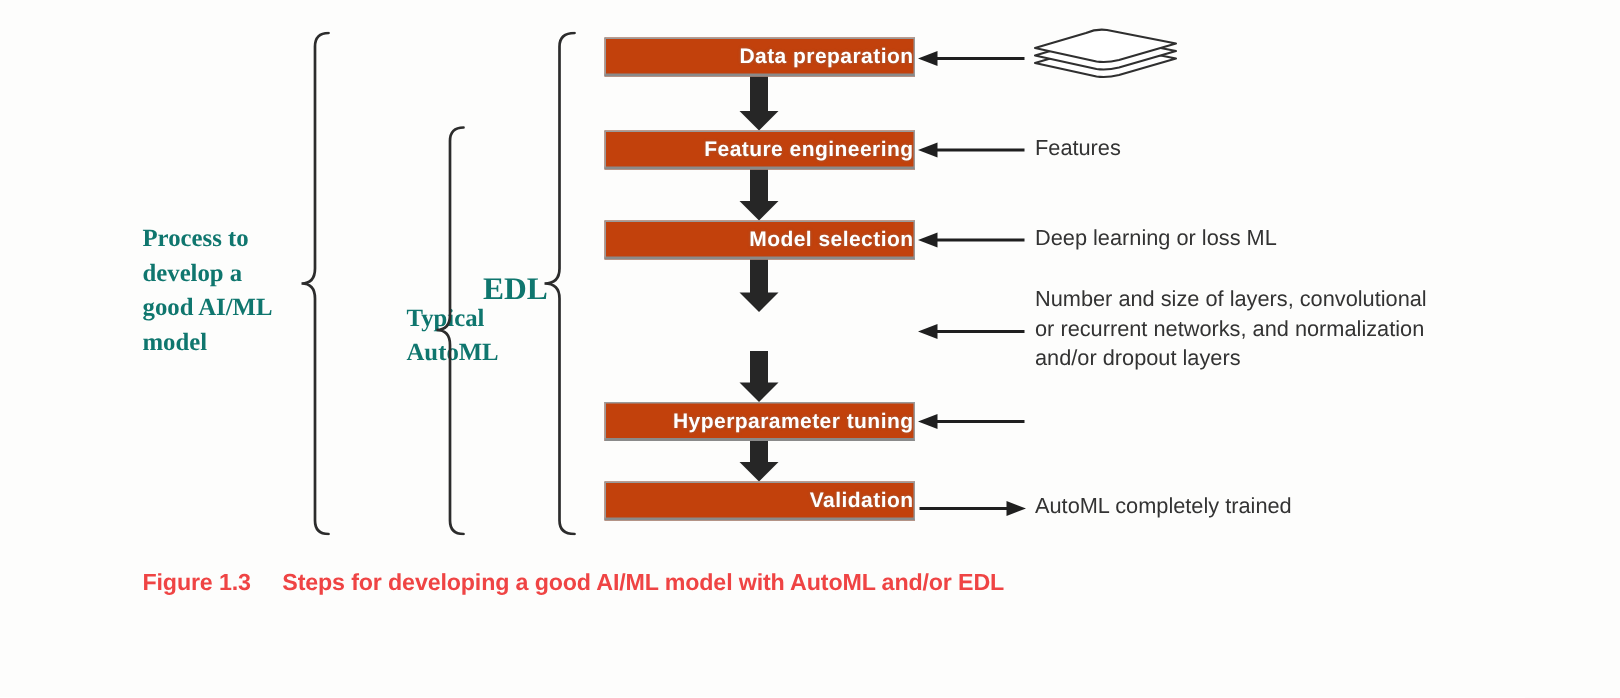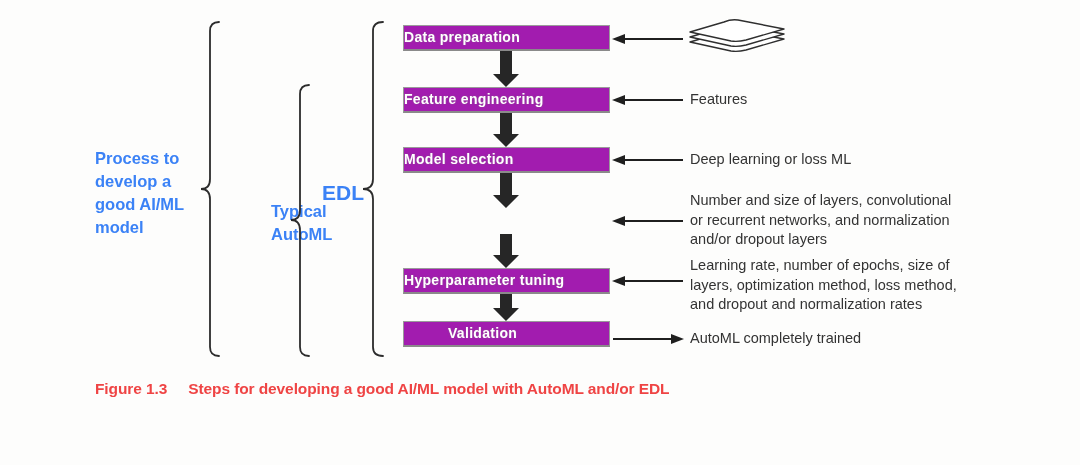--- a/index.html
+++ b/index.html
@@ -1,28 +1,28 @@
 <!DOCTYPE html>
 <html><head>
 <meta charset="utf-8">
 <style>
   html,body{margin:0;padding:0;background:#ffffff;}
   .canvas{
     position:relative;width:1080px;height:465px;background:#fdfdfc;
     font-family:"Liberation Sans",sans-serif;overflow:hidden;
   }
   .bold-label{
-    position:absolute;font-weight:bold;color:#3b82f6;
-    font-size:16.5px;line-height:23px;white-space:pre-line;
+    position:absolute;font-weight:bold;color:#0f766e;
+    font-size:16.5px;line-height:23px;white-space:pre-line;font-family:Liberation Serif, serif;
   }
   .flow-box{
     position:absolute;left:403px;width:207px;height:26px;box-sizing:border-box;
-    background:#a21caf;border:1px solid #9a9a9a;border-bottom:2px solid #8a8a8a;
+    background:#c2410c;border:1px solid #9a9a9a;border-bottom:2px solid #8a8a8a;
     color:#ffffff;font-weight:bold;font-size:14px;line-height:23px;
-    text-align:left;letter-spacing:0.3px;
+    text-align:right;letter-spacing:0.3px;
     text-shadow:0 0 2px rgba(125,125,125,0.55);
   }
   .annotation{
     position:absolute;left:690px;color:#333333;
     font-size:14.5px;line-height:19.5px;white-space:pre-line;
   }
   .caption{
     position:absolute;left:95px;top:380px;font-weight:bold;
     font-size:15.5px;color:#ef4444;letter-spacing:-0.1px;
   }
@@ -109,22 +109,19 @@
     <path class="sheet" d="M4,26 L38,16 Q45,13 52,14 L98,23 L60,34 Q52,36 45,35 Z"></path>
     <path class="sheet" d="M4,21 L38,11 Q45,8 52,9 L98,18 L60,29 Q52,31 45,30 Z"></path>
     <path class="sheet" d="M4,16 L38,6 Q45,3 52,4 L98,13 L60,24 Q52,26 45,25 Z"></path>
   </svg>
 
   <div class="annotation" style="top:90px;">Features</div>
   <div class="annotation" style="top:150px;">Deep learning or loss ML</div>
   <div class="annotation" style="top:191px;">Number and size of layers, convolutional
 or recurrent networks, and normalization
 and/or dropout layers</div>
-  <div class="annotation" style="top:256px;">Learning rate, number of epochs, size of
-layers, optimization method, loss method,
-and dropout and normalization rates</div>
   <div class="annotation" style="top:329px;">AutoML completely trained</div>
 
   <div class="caption">
     <span class="cap-label">Figure 1.3</span><span>Steps for developing a good AI/ML model with AutoML and/or EDL</span>
   </div>
 
 </div>
 
 </body></html>

